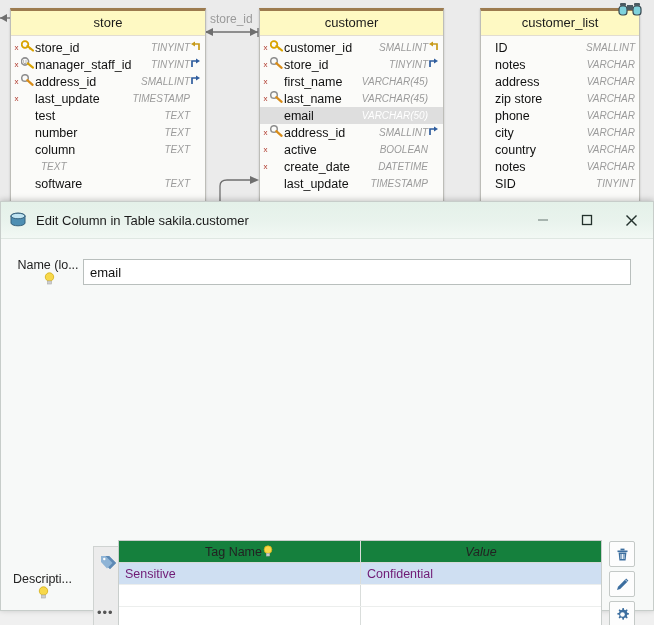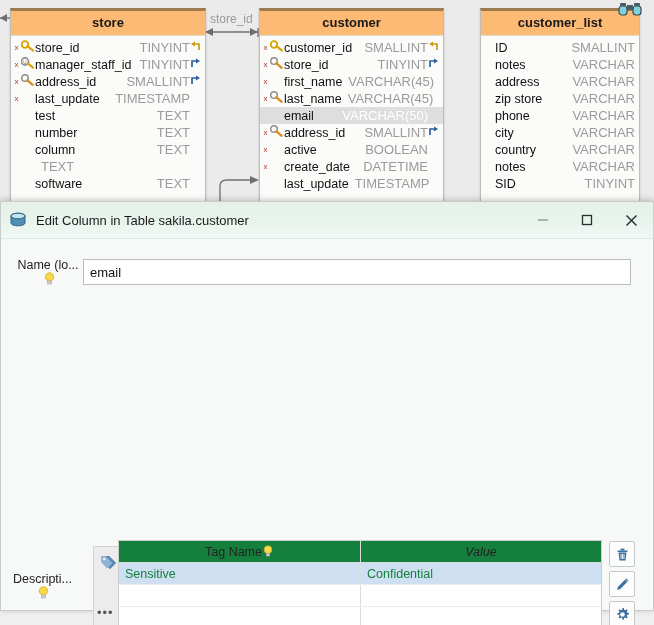--- a/index.html
+++ b/index.html
@@ -20,44 +20,44 @@
   }
   .er-table {
     position: absolute;
     background: #fbfbf9;
     border: 1px solid #bdbdb8;
     border-top: 3px solid #9c7b4f;
     box-shadow: 0 1px 2px rgba(0,0,0,.18);
   }
   .er-title {
     text-align: center;
-    font-weight: bold;
+    font-weight: normal;
     font-size: 13px;
     color: #1a1a1a;
     padding: 4px 0 5px 0;
-    background: #fdba74;
+    background: #fef9c3;
     border-bottom: 1px solid #e2ddd2;
   }
   .er-rows { padding: 3px 0 4px 0; }
   .er-row {
     display: flex; align-items: center;
     height: 17px;
     font-size: 12.5px;
     padding: 0 4px 0 2px;
     position: relative;
   }
   .er-row.sel { background: #dedede; }
   .er-row.sel .er-type { color: #ffffff; }
   .er-mark {
     width: 7px; font-size: 8px; color: #b03a2e; line-height: 1;
     text-align: center; flex: 0 0 7px;
   }
   .er-ico { width: 15px; flex: 0 0 15px; text-align: center; line-height: 1; }
   .er-name { flex: 1 1 auto; color: #111; white-space: nowrap; }
-  .er-type { color: #9b9b9b; white-space: nowrap; padding-left: 6px; font-size: 13px; }
+  .er-type { color: #9b9b9b; white-space: nowrap; padding-left: 6px; font-size: 10px; font-style: italic; }
   .er-fkflag { width: 11px; flex: 0 0 11px; text-align: center; }
 
   .rel-label {
     position: absolute;
     font-size: 12px;
     color: #9a9a9a;
     background: #ebebeb;
     padding: 0 1px;
     white-space: nowrap;
   }
@@ -125,21 +125,21 @@
     background: #fff; border: 1px solid #c9cecc;
   }
   #tagtable .thead { display: flex; height: 22px; background: #15803d; border-bottom: 1px solid #d6dad8; }
   #tagtable .th {
     font-size: 12.5px; color: #222;
     display: flex; align-items: center; justify-content: center;
     height: 100%;
   }
   #tagtable .trow { display: flex; height: 22px; border-bottom: 1px solid #eceeed; }
   #tagtable .trow.sel { background: #cfdff2; }
-  #tagtable .td { font-size: 12.5px; color: #15803d; display: flex; align-items: center; padding-left: 6px; }
+  #tagtable .td { font-size: 12.5px; color: #701a75; display: flex; align-items: center; padding-left: 6px; }
   .colsep { border-right: 1px solid #d9dddb; }
 
   .sidebtn {
     position: absolute; width: 26px; height: 26px;
     background: #fdfdfd; border: 1px solid #c4c9c7; border-radius: 2px;
     display: flex; align-items: center; justify-content: center;
   }
 
   
   #footer { position: absolute; left: 0; top: 335px; width: 654px; height: 72px; }

